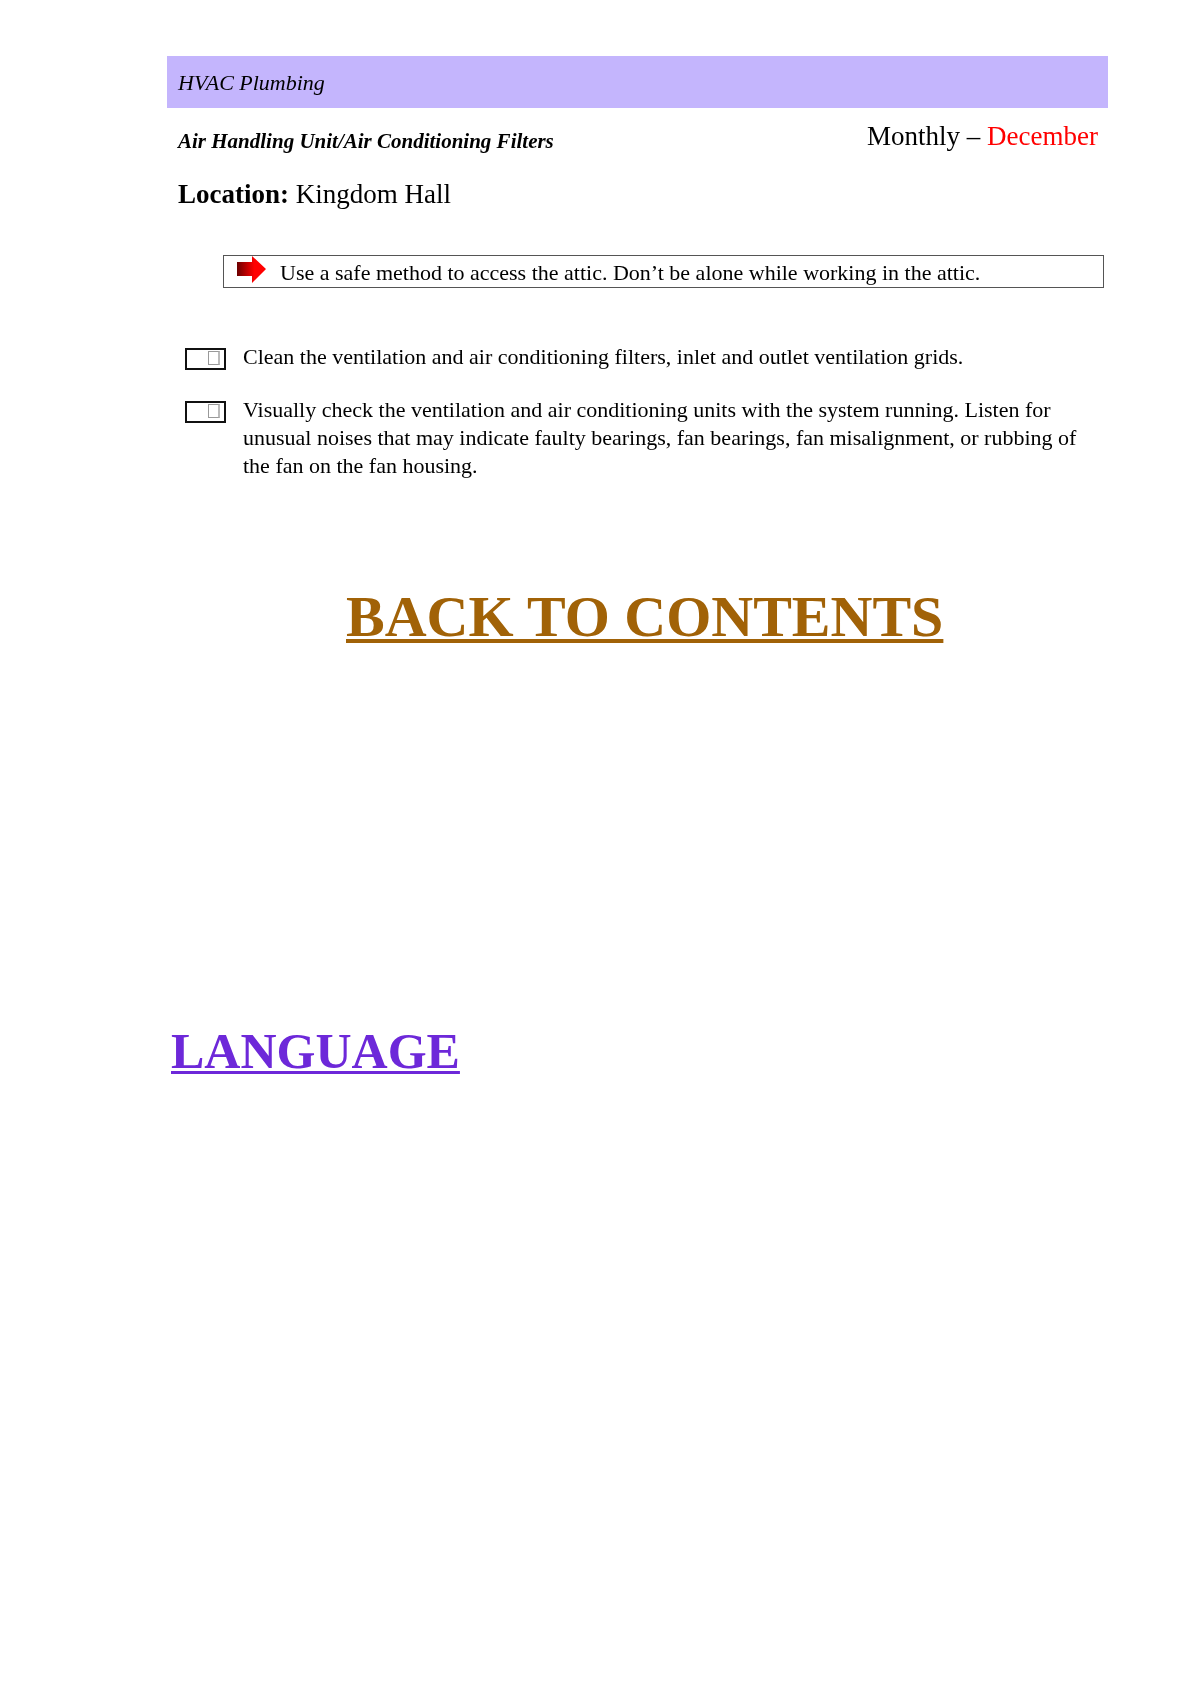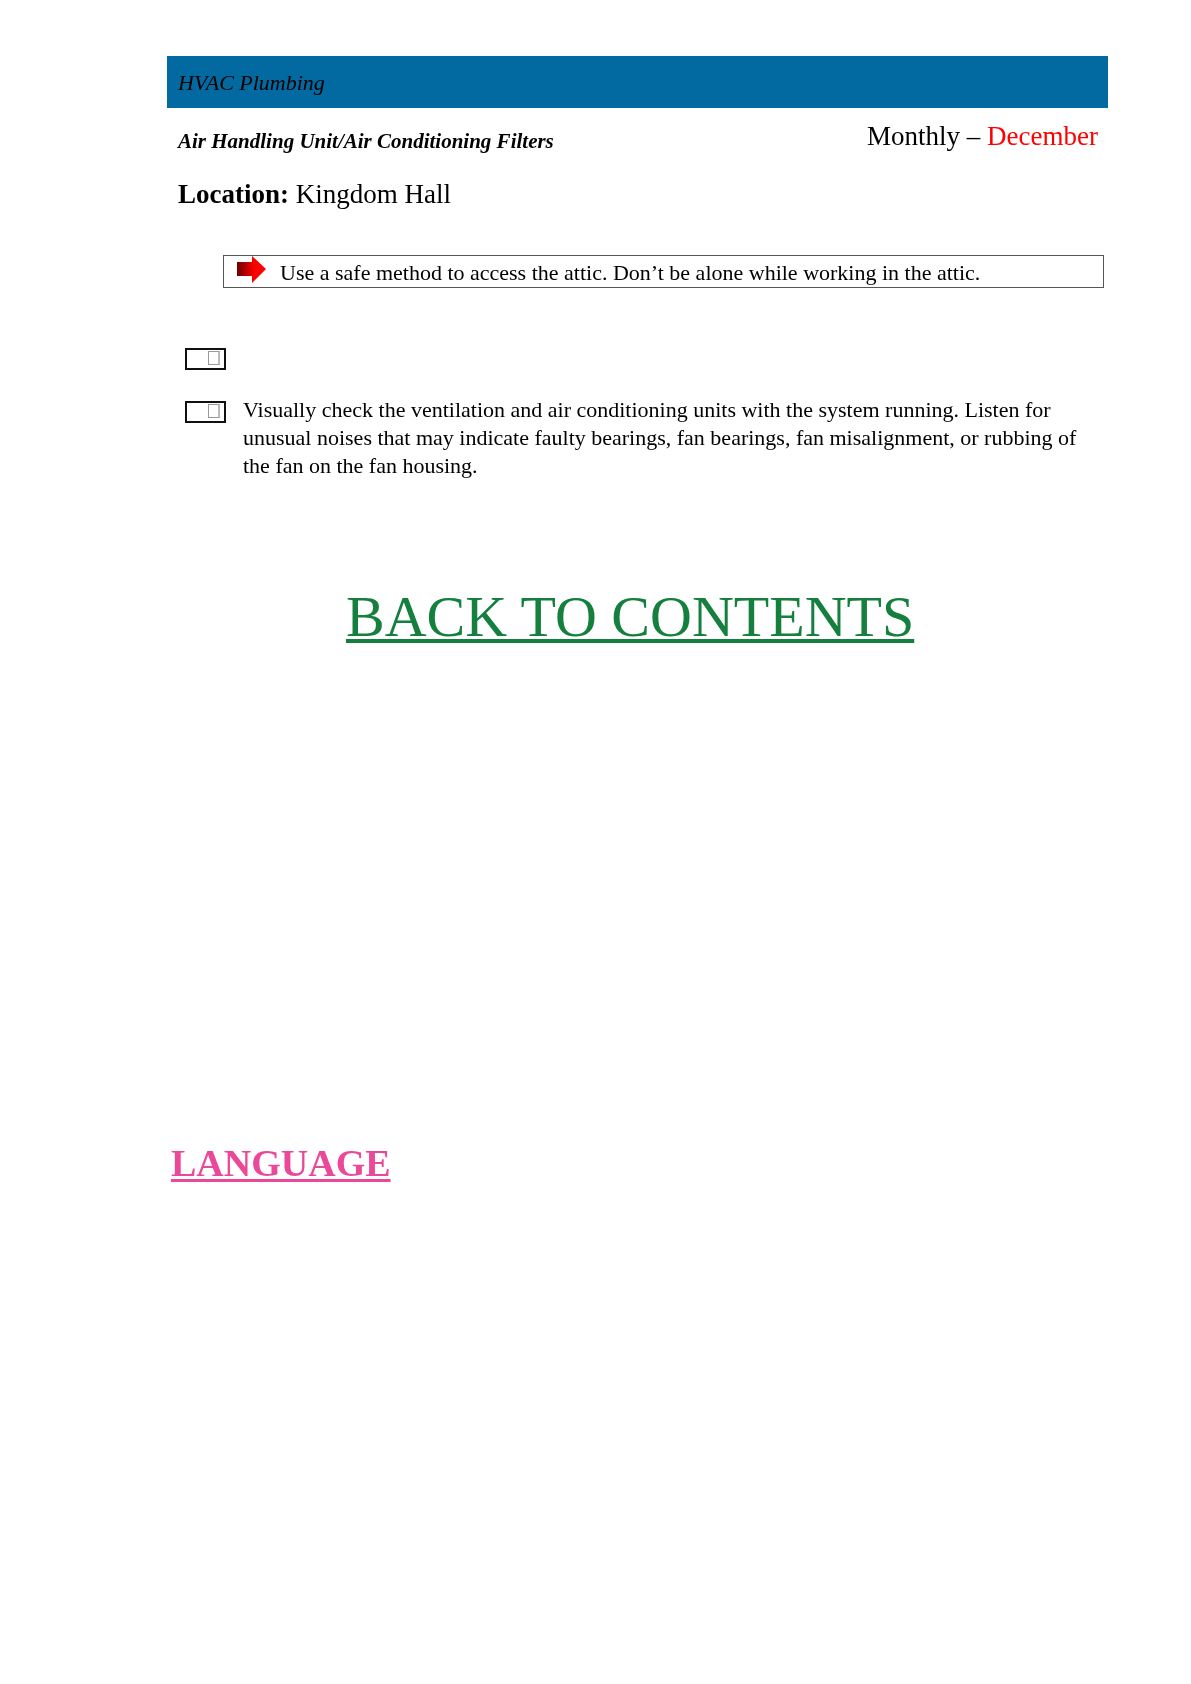--- a/index.html
+++ b/index.html
@@ -2,21 +2,21 @@
 <html><head>
   <meta charset="utf-8">
   <style>
     html, body { margin: 0; padding: 0; background: #ffffff; }
     body {
       width: 1191px; height: 1684px; position: relative; overflow: hidden;
       font-family: "Liberation Serif", "DejaVu Serif", serif; color: #000;
     }
     .header-bar {
       position: absolute; left: 167px; top: 56px; width: 941px; height: 52px;
-      background: #0369a1;
+      background: #c4b5fd;
     }
     .header-bar .txt {
       position: absolute; left: 11px; top: 14px; font-size: 22px; font-style: italic;
       line-height: 26px;
     }
     .subtitle {
       position: absolute; left: 178px; top: 128px; font-size: 21px;
       font-style: italic; font-weight: bold; line-height: 26px;
     }
     .schedule {
@@ -48,27 +48,27 @@
     }
     .task .cb .inner {
       position: absolute; left: 21px; top: 1px; width: 12px; height: 14px;
       border: 1px solid #999; border-right: 2px solid #bbb; box-sizing: border-box;
     }
     .task .txt {
       position: absolute; left: 58px; top: -5px; width: 860px; font-size: 22px;
       line-height: 28px;
     }
     .back-link {
-      position: absolute; left: 346px; top: 582px; font-size: 58px; font-weight: normal;
-      color: #15803d; text-decoration: underline; text-decoration-thickness: 4px;
+      position: absolute; left: 346px; top: 582px; font-size: 58px; font-weight: bold;
+      color: #a16207; text-decoration: underline; text-decoration-thickness: 4px;
       text-underline-offset: 3px; line-height: 70px; white-space: nowrap; cursor: pointer;
     }
     .lang-link {
-      position: absolute; left: 171px; top: 1140px; font-size: 38px; font-weight: bold;
-      color: #ec4899; text-decoration: underline; text-decoration-thickness: 3px;
+      position: absolute; left: 171px; top: 1028px; font-size: 50px; font-weight: bold;
+      color: #6d28d9; text-decoration: underline; text-decoration-thickness: 3px;
       text-underline-offset: 3px; line-height: 46px; white-space: nowrap; cursor: pointer;
     }
   </style>
 </head>
 <body>
 
 <div class="header-bar">
   <span class="txt">HVAC Plumbing</span>
 </div>
 
@@ -93,20 +93,21 @@
     </defs>
     <polygon points="0,6 15,6 15,0 29,13 15,27 15,20 0,20" fill="url(#ag)"></polygon>
   </svg>
   <span class="txt">Use a safe method to access the attic. Don’t be alone while working in the attic.</span>
 </div>
 
 <div class="task" style="top:348px; height:30px;">
   <div class="cb">
     <div class="inner"></div>
   </div>
+  <div class="txt">Clean the ventilation and air conditioning filters, inlet and outlet ventilation grids.</div>
 </div>
 
 <div class="task" style="top:401px; height:84px;">
   <div class="cb">
     <div class="inner"></div>
   </div>
   <div class="txt">Visually check the ventilation and air conditioning units with the system running. Listen for unusual noises that may indicate faulty bearings, fan bearings, fan misalignment, or rubbing of the fan on the fan housing.</div>
 </div>
 
 <a class="back-link">BACK TO CONTENTS</a>

